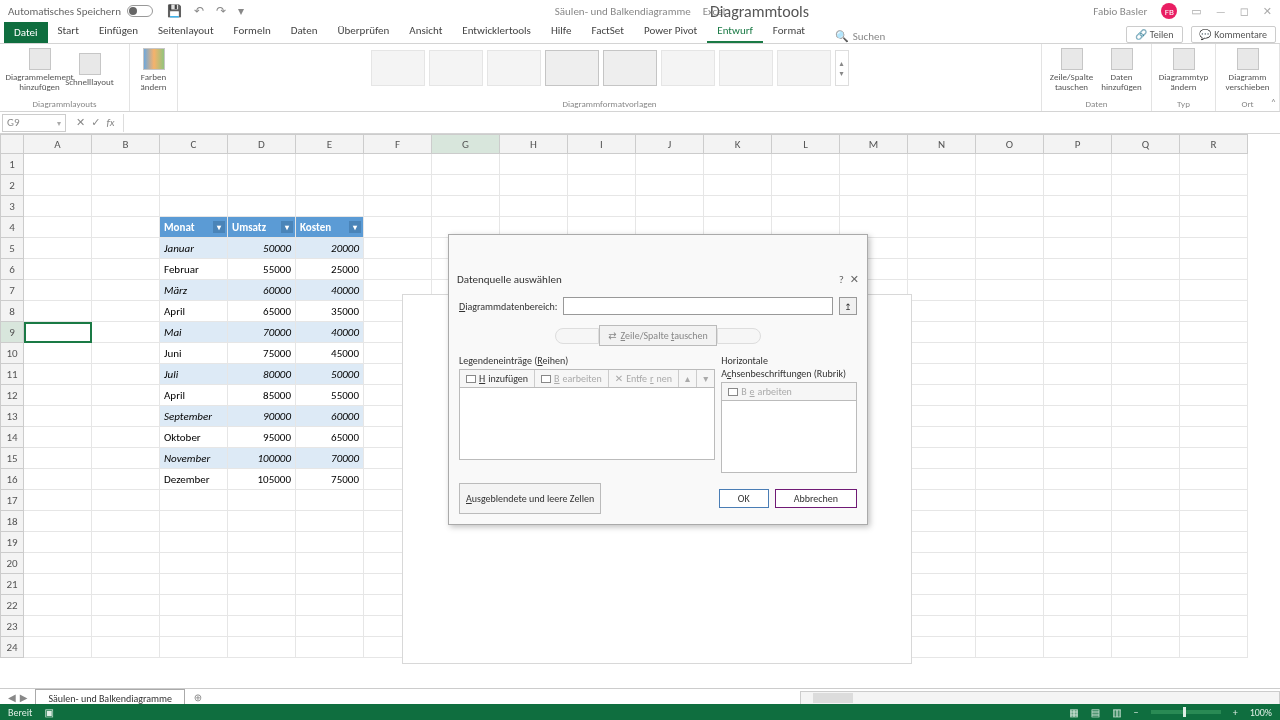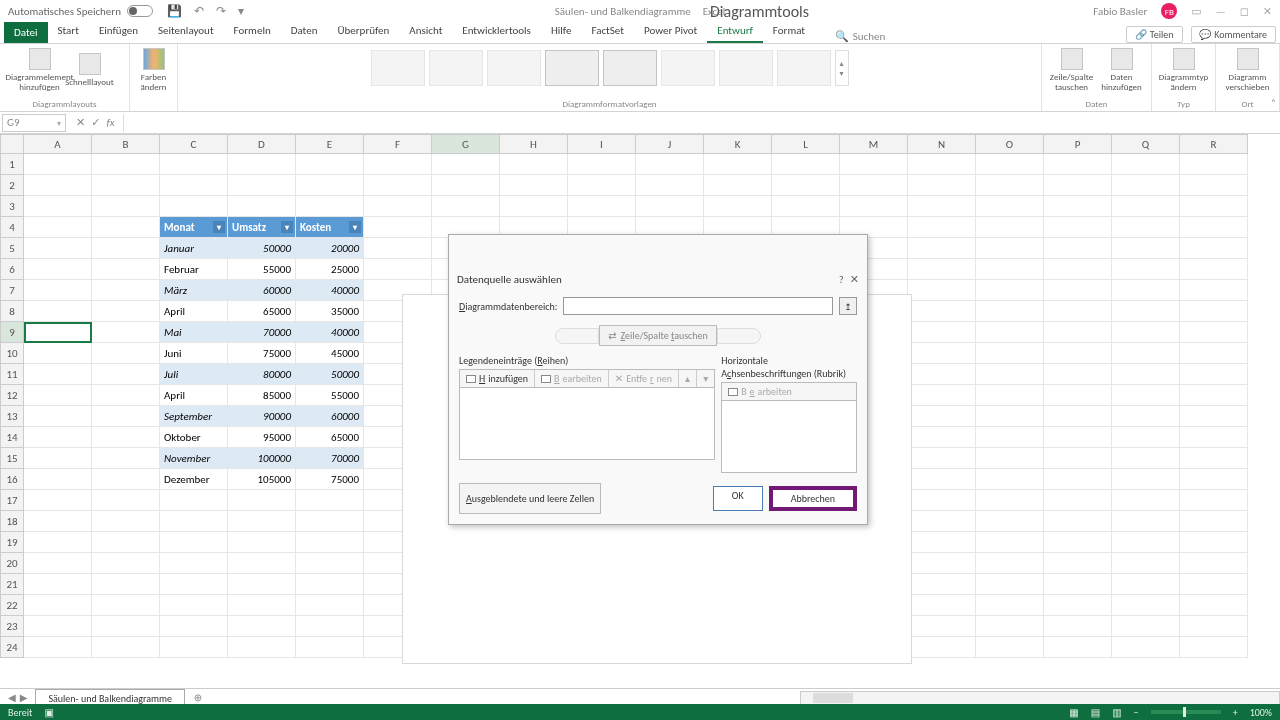--- a/index.html
+++ b/index.html
@@ -92,21 +92,21 @@
 .colbox { flex: 1; }
 .colbox-label { font-size: 10px; margin-bottom: 2px; }
 .colbox-toolbar { border: 1px solid #bbb; background: #f6f6f6; display: flex; font-size: 10px; }
 .tbtn { padding: 2px 6px; border-right: 1px solid #ccc; display:flex; align-items:center; gap:3px; }
 .tbtn:last-child { border-right:none; }
 .tbtn.dis { color: #aaa; }
 .tbtn .mini { width:10px; height:8px; border:1px solid #888; background:#fff; }
 .listarea { border: 1px solid #bbb; border-top: none; height: 72px; background: #fff; }
 .dlg-footer { display: flex; justify-content: space-between; align-items: center; margin-top: 10px; }
 .linkbtn { border: 1px solid #bbb; padding: 8px 6px; background: #f4f4f4; font-size: 10px; }
-.stdbtn { border: 4px solid #701a75; padding: 2px 18px; background: #fff; font-size: 10px; }
+.stdbtn { border: 1px solid #701a75; padding: 2px 18px; background: #fff; font-size: 10px; }
 .stdbtn.primary { border: 1px solid #4a7db5; }
 .chart-placeholder { position: absolute; left: 402px; top: 160px; width: 510px; height: 370px; border: 1px solid #d8d8d8; background: #fff; }
 
 .u { text-decoration: underline; }
 </style>
 </head>
 <body>
 
 <div class="titlebar">
   <div class="autosave">

